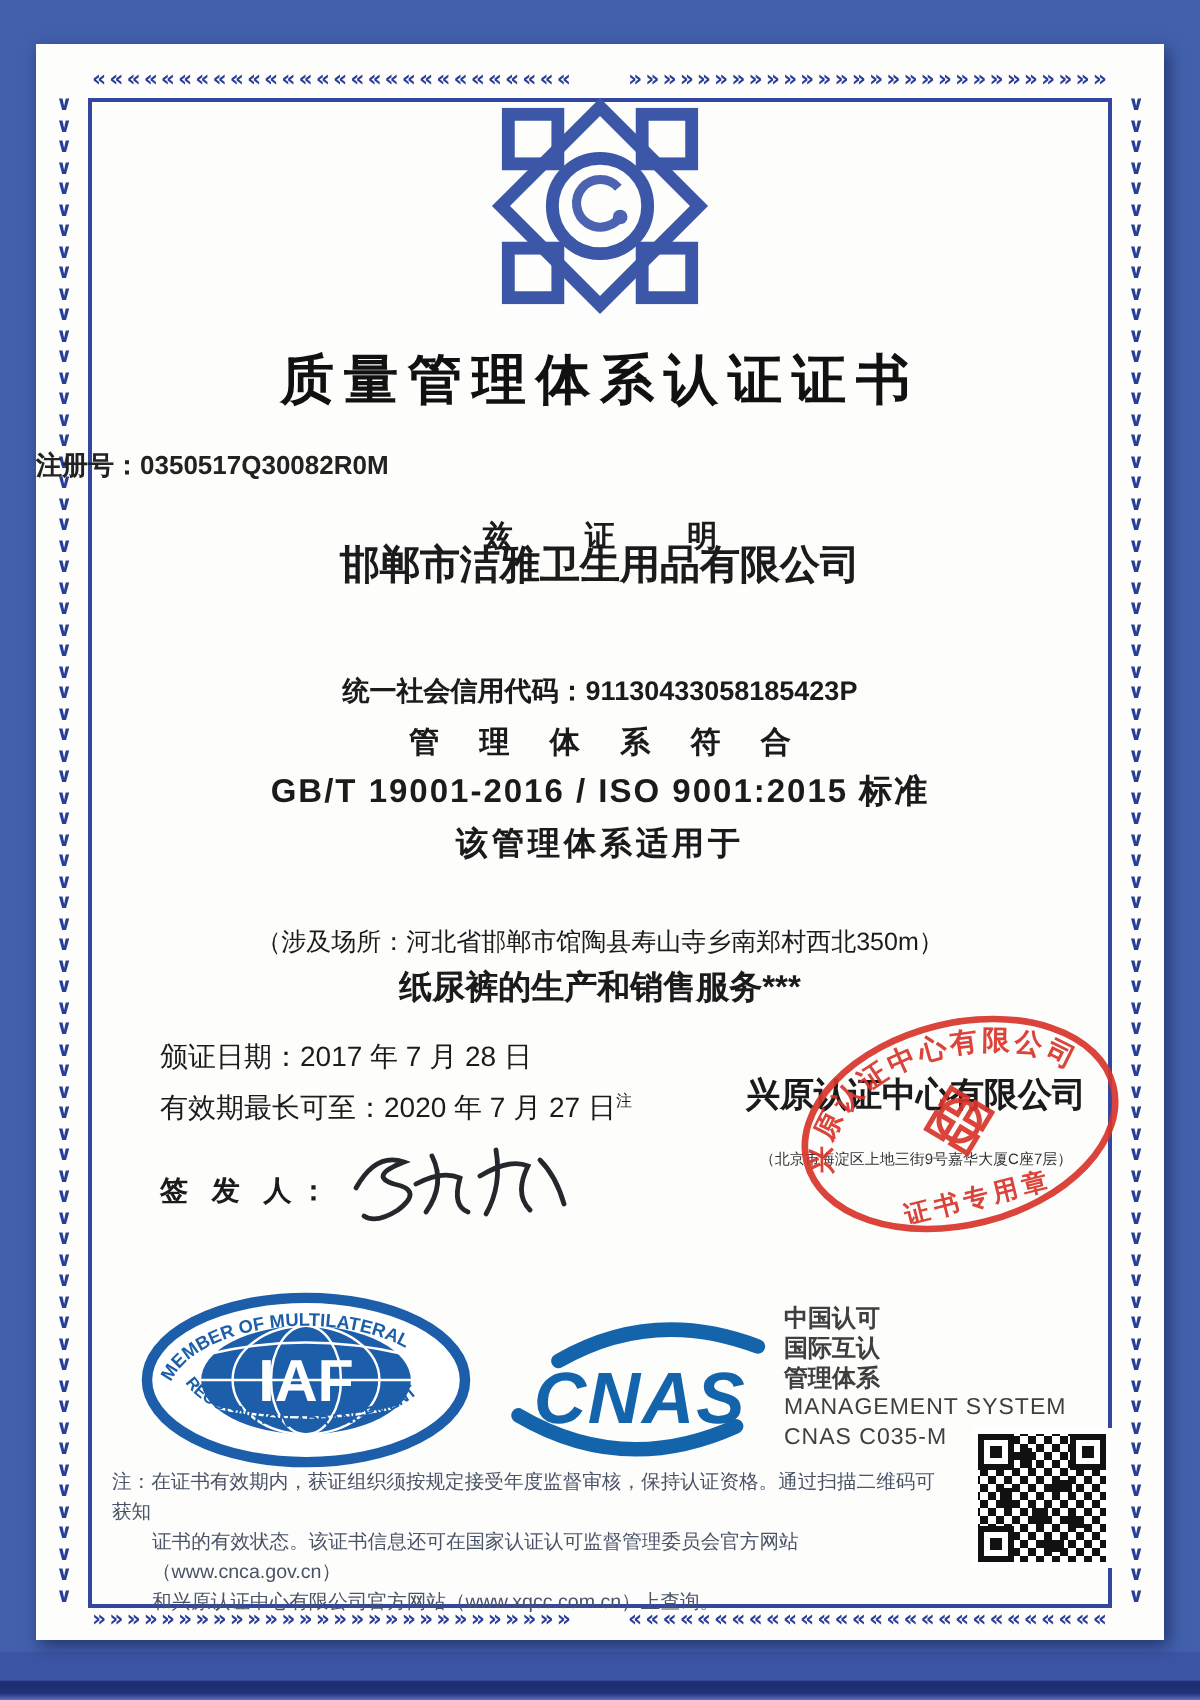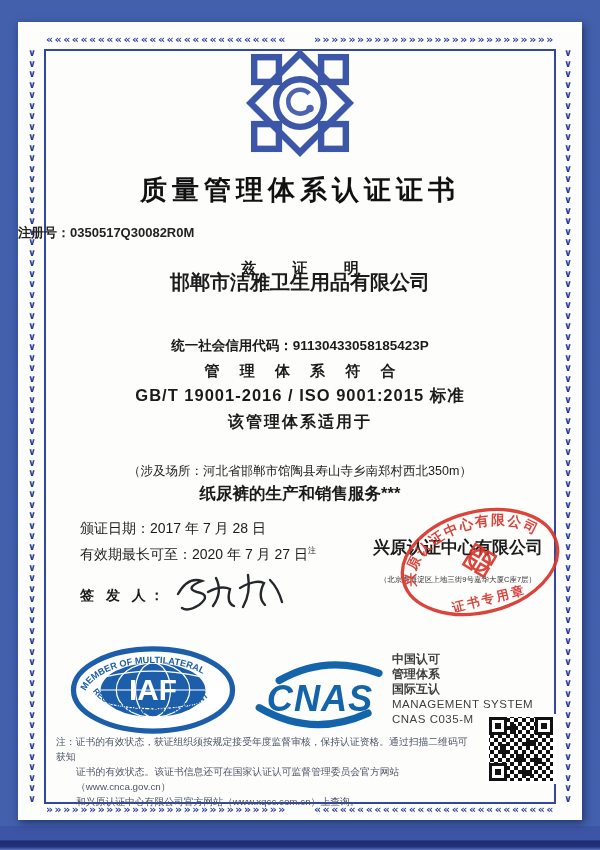--- a/index.html
+++ b/index.html
@@ -164,22 +164,22 @@
   <svg class="abs" style="left:234px;top:634px;" width="136" height="78" viewBox="0 0 150 84">
     <g fill="none" stroke="#1464ab" stroke-width="8" stroke-linecap="round">
       <path d="M30 26 Q 82 -4 140 18"></path>
       <path d="M8 56 Q 66 90 128 62"></path>
     </g>
     <text x="75" y="60" text-anchor="middle" font-size="40" font-weight="700" font-style="italic" fill="#1464ab" letter-spacing="1" font-family="Liberation Sans, sans-serif">CNAS</text>
   </svg>
 
   <div class="accr">
     <div class="zh">中国认可</div>
+    <div class="zh">国际互认</div>
     <div class="zh">管理体系</div>
-    <div class="zh">国际互认</div>
     <div class="en">MANAGEMENT SYSTEM</div>
     <div class="en">CNAS C035-M</div>
   </div>
 
   <svg class="qr" viewBox="0 0 70 70">
     <rect width="70" height="70" fill="#fff"></rect>
     <defs>
       <pattern id="qrp" width="8" height="8" patternUnits="userSpaceOnUse">
         <rect x="0" y="0" width="4" height="4" fill="#111"></rect>
         <rect x="4" y="4" width="4" height="4" fill="#111"></rect>
@@ -201,18 +201,18 @@
       <rect x="49" y="3" width="18" height="18" fill="#fff"></rect>
       <rect x="50.5" y="4.5" width="15" height="15" fill="none" stroke="#111" stroke-width="3"></rect>
       <rect x="55" y="9" width="6" height="6" fill="#111"></rect>
       <rect x="3" y="49" width="18" height="18" fill="#fff"></rect>
       <rect x="4.5" y="50.5" width="15" height="15" fill="none" stroke="#111" stroke-width="3"></rect>
       <rect x="9" y="55" width="6" height="6" fill="#111"></rect>
     </g>
   </svg>
 
   <div class="footnote">
-    <div>注：证书的有效状态，获证组织须按规定接受年度监督审核，保持认证资格。通过扫描二维码可获知</div>
+    <div>注：在证书有效期内，获证组织须按规定接受年度监督审核，保持认证资格。通过扫描二维码可获知</div>
     <div class="fl2">证书的有效状态。该证书信息还可在国家认证认可监督管理委员会官方网站（www.cnca.gov.cn）</div>
     <div class="fl2">和兴原认证中心有限公司官方网站（www.xqcc.com.cn）上查询。</div>
   </div>
 
 </div>
 
 </body></html>

